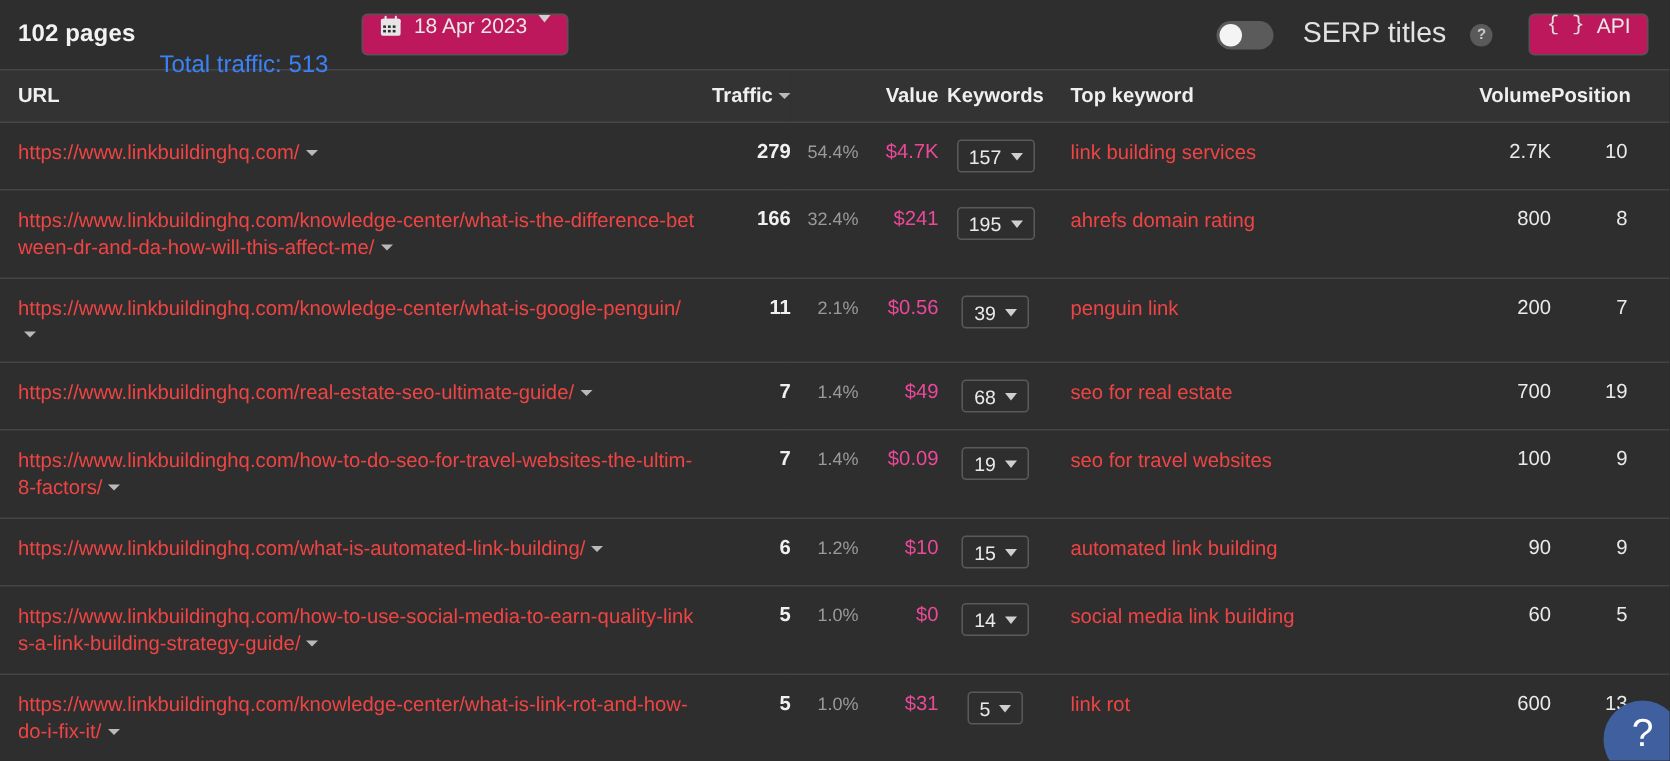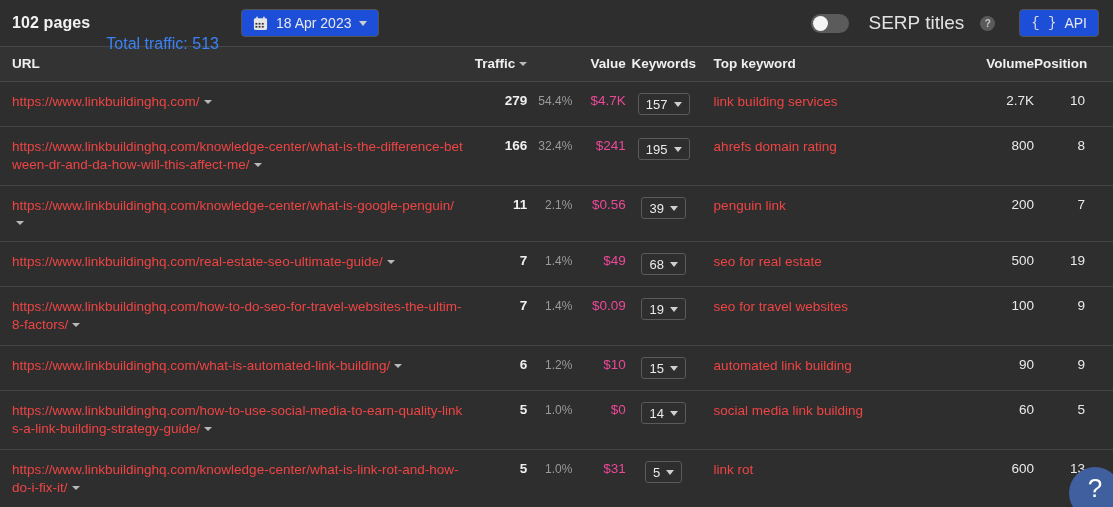--- a/index.html
+++ b/index.html
@@ -37,27 +37,26 @@
   }
   .total-traffic {
     font-size: 16px;
     color: #3b82f6;
     margin-left: 16px;
     margin-top: 42px;
   }
 
   .btn {
     display: inline-flex;
-    align-items: center;
     gap: 8px;
     height: 28px;
     padding: 0 11px;
     border: 1px solid #545454;
     border-radius: 4px;
-    background: #1d4ed8;
+    background: #be185d;
     color: #e8e8e8;
     font-size: 14px;
     font-family: "Liberation Sans", sans-serif;
     cursor: pointer;
     white-space: nowrap;
     line-height: 1;
   }
   .date-btn { margin-left: 22px; }
   .compare-btn { margin-left: 10px; }
 
@@ -305,21 +304,21 @@
         <tr>
           <td class="col-url"><a class="url-link" href="#">https://www.linkbuildinghq.com/real-estate-seo-ultimate-guide/</a><span class="caret-sm"></span></td>
           <td class="col-traf"><span class="traffic-num">7</span></td>
           <td class="col-pct"><span class="traffic-pct">1.4%</span></td>
           <td class="col-val"><span class="value-num">$49</span></td>
           <td class="col-kw"><span class="kw-badge">
               <span>68</span>
               <span class="caret"></span>
             </span></td>
           <td class="col-top"><a class="kw-link" href="#">seo for real estate</a></td>
-          <td class="col-vol"><span class="vol-num">500</span></td>
+          <td class="col-vol"><span class="vol-num">700</span></td>
           <td class="col-pos"><span class="pos-num">19</span></td>
         </tr>
         <tr>
           <td class="col-url"><a class="url-link" href="#">https://www.linkbuildinghq.com/how-to-do-seo-for-travel-websites-the-ultim-8-factors/</a><span class="caret-sm"></span></td>
           <td class="col-traf"><span class="traffic-num">7</span></td>
           <td class="col-pct"><span class="traffic-pct">1.4%</span></td>
           <td class="col-val"><span class="value-num">$0.09</span></td>
           <td class="col-kw"><span class="kw-badge">
               <span>19</span>
               <span class="caret"></span>

